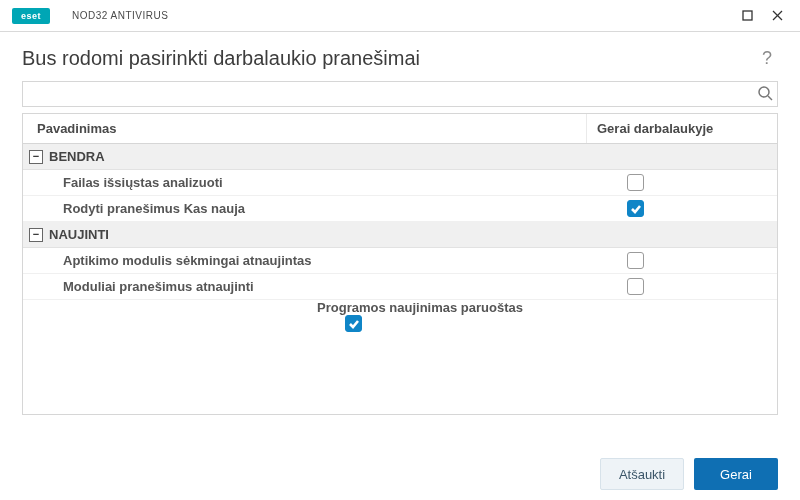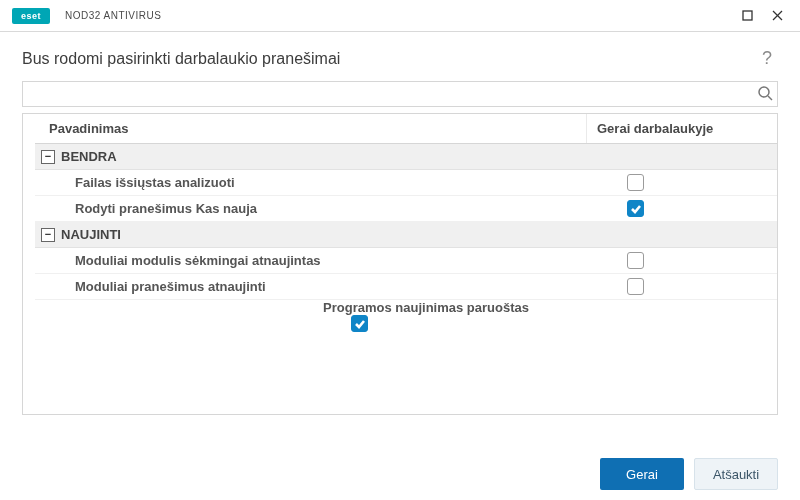--- a/index.html
+++ b/index.html
@@ -1,33 +1,33 @@
 <!DOCTYPE html>
 <html><head>
 <meta charset="utf-8">
 <style>
   * { box-sizing: border-box; margin: 0; padding: 0; }
   html, body { width: 800px; height: 500px; font-family: "Segoe UI", Arial, sans-serif; font-size: 13px; color: #444; background: #fff; overflow: hidden; }
   .titlebar { display: flex; align-items: center; height: 32px; padding: 0 8px 0 12px; border-bottom: 1px solid #d9d9d9; }
-  .brand { display: flex; align-items: center; gap: 15px; justify-content: flex-end; }
+  .brand { display: flex; align-items: center; gap: 22px; justify-content: flex-end; }
   .brand-logo { width: 38px; height: 16px; background: #00a6b5; color: #fff; font-size: 9px; font-weight: bold; display: flex; align-items: center; justify-content: center; border-radius: 2px; letter-spacing: 0.5px; }
   .brand-text { font-size: 10px; font-weight: 400; color: #4a4a4a; letter-spacing: 0.5px; }
   .titlebar-spacer { flex: 1; }
   .win-btn { width: 30px; height: 24px; display: flex; align-items: center; justify-content: center; color: #444; cursor: pointer; }
   .win-btn svg { width: 11px; height: 11px; stroke: #333; stroke-width: 1.3; fill: none; }
   .header { display: flex; align-items: center; padding: 14px 22px 10px 22px; }
-  .header h1 { font-size: 16px; font-weight: 400; color: #3d3d3d; }
+  .header h1 { font-size: 20px; font-weight: 400; color: #3d3d3d; }
   .header-spacer { flex: 1; }
   .help-icon { font-size: 18px; color: #8a8a8a; cursor: pointer; padding: 2px 6px; }
   .body { padding: 0 22px; }
   .search-row { position: relative; border: 1px solid #d6d6d6; height: 26px; margin-bottom: 6px; background: #fff; }
   .search-input { width: 100%; height: 100%; border: none; outline: none; padding: 0 28px 0 6px; font-size: 13px; background: transparent; }
   .search-icon { position: absolute; right: 4px; top: 3px; color: #777; }
   .search-icon svg { width: 16px; height: 16px; stroke: #777; stroke-width: 1.5; fill: none; }
-  .grid { border: 1px solid #d6d6d6; padding-left: 12px; }
+  .grid { border: 1px solid #d6d6d6; }
   .grid-head { display: flex; height: 30px; background: #fff; border-bottom: 1px solid #d6d6d6; font-weight: 600; color: #4a4a4a; }
   .col-name { flex: 1; padding-left: 14px; display: flex; align-items: center; border-right: 1px solid #eaeaea; }
   .col-show { width: 190px; padding-left: 10px; display: flex; align-items: center; }
   .grid-body { height: 270px; overflow: auto; }
   .group-row { display: flex; align-items: center; height: 26px; background: #f0f0f0; border-bottom: 1px solid #e2e2e2; font-weight: 700; color: #444; }
   .group-toggle { width: 14px; height: 14px; margin: 0 6px 0 6px; border: 1px solid #666; background: #fff; display: flex; align-items: center; justify-content: center; font-size: 11px; line-height: 1; cursor: pointer; color: #333; }
   .item-row { display: flex; align-items: center; height: 26px; border-bottom: 1px solid #f0f0f0; font-weight: bold; }
   .item-row:last-child { border-bottom: none; flex-direction: column; }
   .item-label { flex: 1; padding-left: 40px; color: #555; }
   .item-check-cell { width: 190px; display: flex; align-items: center; padding-left: 40px; }
@@ -102,21 +102,21 @@
                 <polyline points="2,6 5,9 10,3"></polyline>
               </svg>
             </div>
           </div>
         </div>
         <div class="group-row">
           <div class="group-toggle">−</div>
           <span>NAUJINTI</span>
         </div>
         <div class="item-row">
-          <div class="item-label">Moduliai modulis sėkmingai atnaujintas</div>
+          <div class="item-label">Aptikimo modulis sėkmingai atnaujintas</div>
           <div class="item-check-cell">
             <div class="chk"></div>
           </div>
         </div>
         <div class="item-row">
           <div class="item-label">Moduliai pranešimus atnaujinti</div>
           <div class="item-check-cell">
             <div class="chk"></div>
           </div>
         </div>
@@ -128,15 +128,15 @@
                 <polyline points="2,6 5,9 10,3"></polyline>
               </svg>
             </div>
           </div>
         </div>
       </div>
   </div>
 </div>
 
 <div class="footer">
+  <div class="btn btn-secondary">Atšaukti</div>
   <div class="btn btn-primary">Gerai</div>
-  <div class="btn btn-secondary">Atšaukti</div>
 </div>
 
 </body></html>

